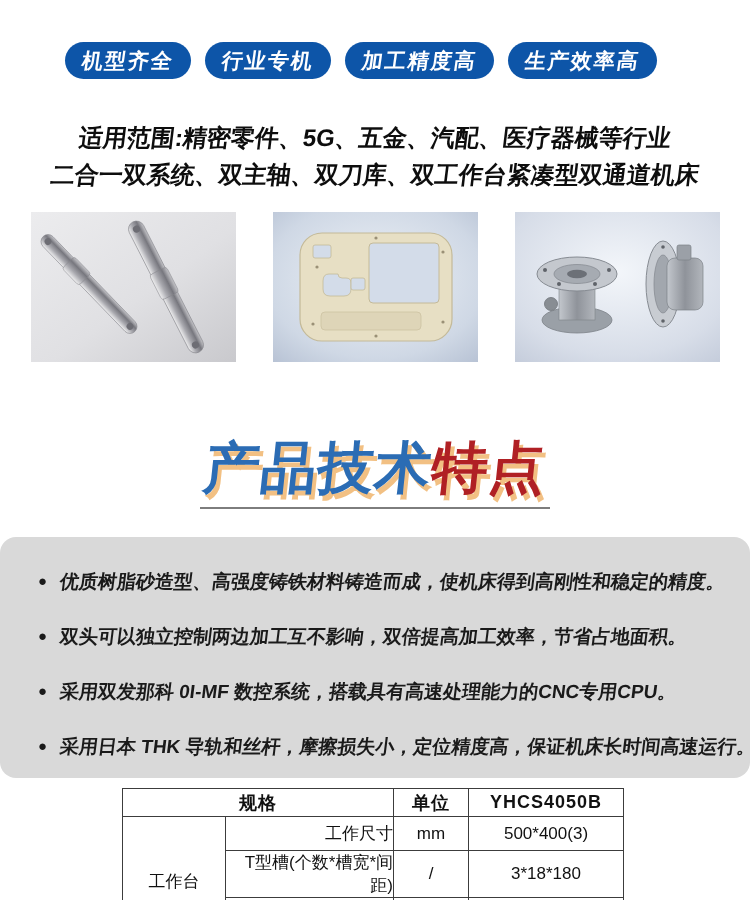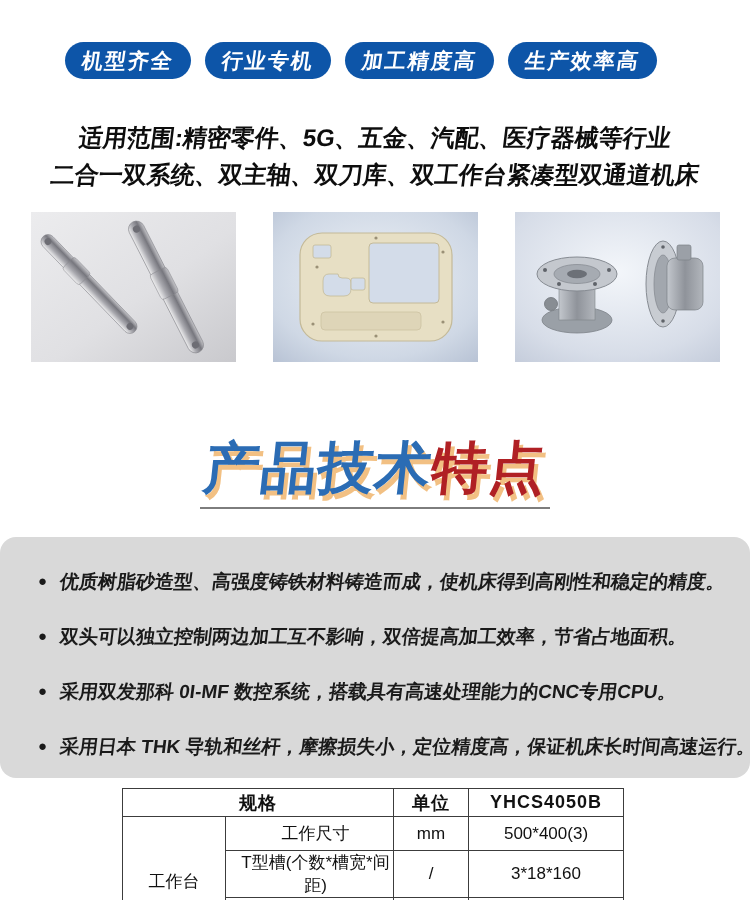--- a/index.html
+++ b/index.html
@@ -49,21 +49,21 @@
 
   
   .spec-table {
     margin:10px 0 0 122px; width:501px;
     border-collapse:collapse; table-layout:fixed;
     font-size:17px; color:#111111; background:#ffffff;
   }
   .spec-table th, .spec-table td { border:1.6px solid #3c3c3c; text-align:center; padding:0; }
   .spec-table th { font-weight:700; font-size:18px; height:28px; letter-spacing:1px;margin-left:18px; }
   .spec-table td { height:34px; font-weight:400; }
-  .spec-table td.name { text-align:center; padding-left:12px; }
+  .spec-table td.name { text-align:right; padding-left:12px; }
   .spec-table tr.partial td { height:48px; }
 </style>
 </head>
 <body>
 
 <div class="page">
 
   <div class="badges">
     <div class="badge"><span>机型齐全</span></div>
     <div class="badge"><span>行业专机</span></div>
@@ -208,21 +208,21 @@
     <tbody>
       <tr>
         <td rowspan="3">工作台</td>
         <td class="name">工作尺寸</td>
         <td>mm</td>
         <td>500*400(3)</td>
       </tr>
       <tr>
         <td class="name">T型槽(个数*槽宽*间距)</td>
         <td>/</td>
-        <td>3*18*160</td>
+        <td>3*18*180</td>
       </tr>
       <tr class="partial">
         <td class="name">最大承重</td>
         <td>Kg</td>
         <td>400</td>
       </tr>
     </tbody>
   </table>
 
 </div>

